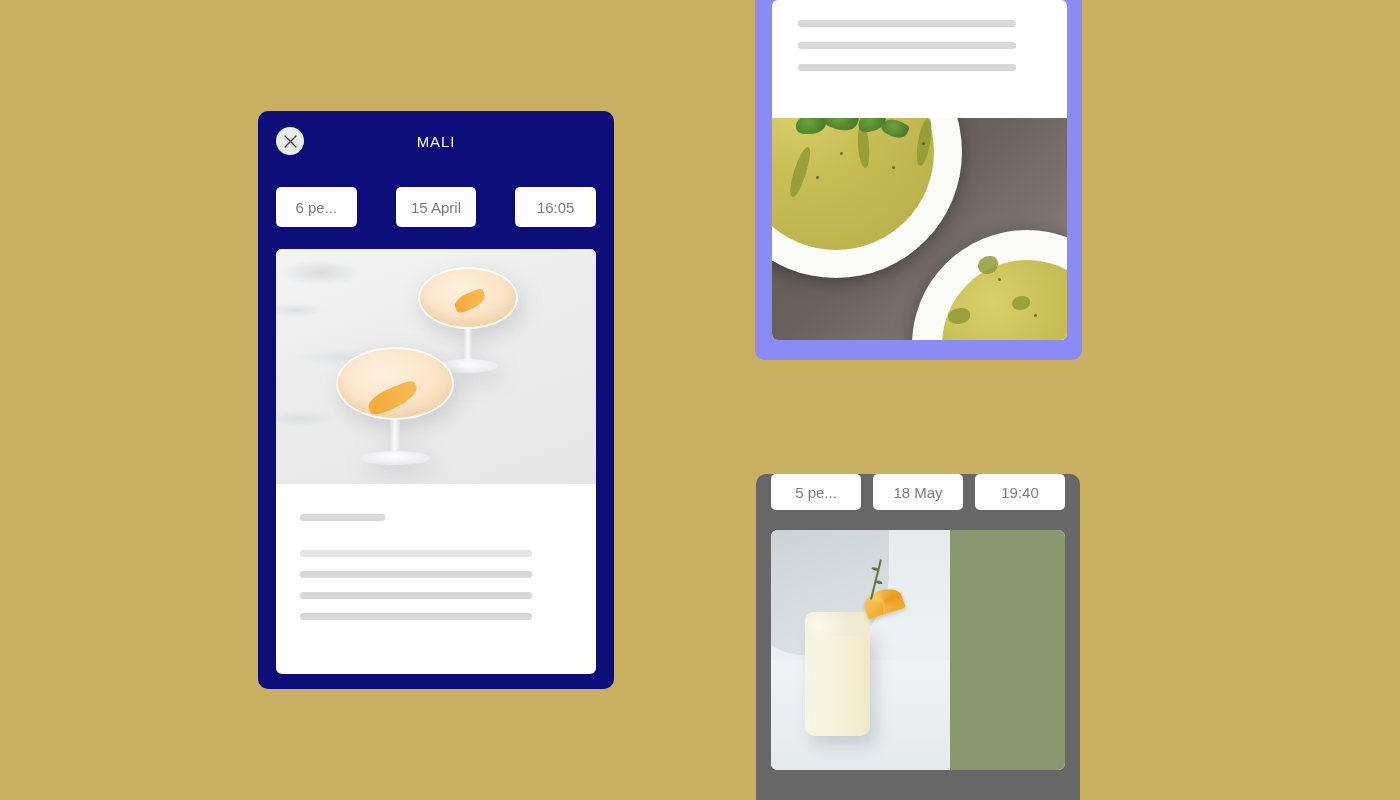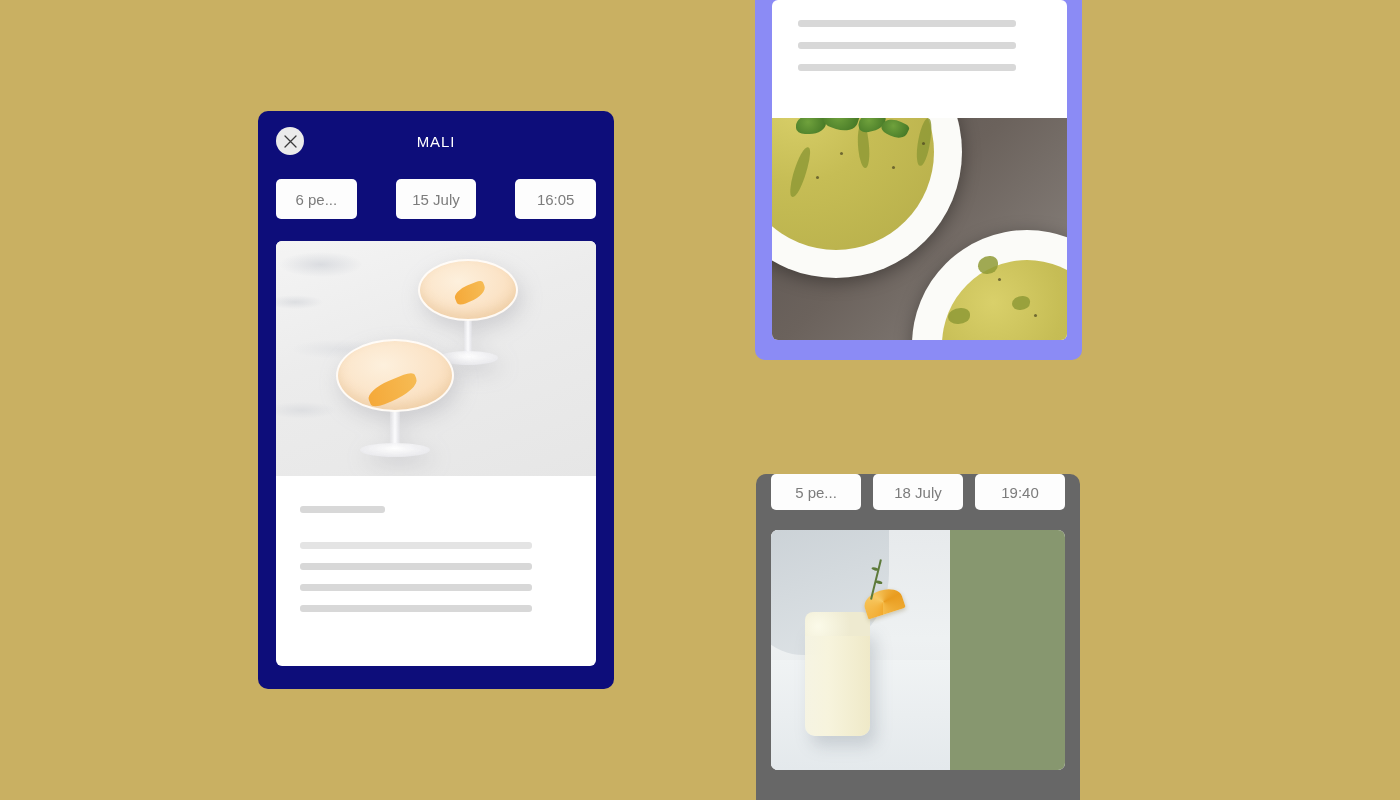--- a/index.html
+++ b/index.html
@@ -84,21 +84,21 @@
 
   
   #card-mali {
     left: 258px; top: 111px;
     width: 356px; height: 578px;
     background: #0d0d7a;
   }
   #card-mali .card-head { height: 60px; }
   #card-mali .close-btn { left: 18px; }
   #card-mali .pill-row {
-    margin: 8px 18px;
+    margin: 16px 18px;
     height: 40px;
     gap: 39px;
   }
   #card-mali .panel {
     margin: 18px;
     margin-top: 22px;
     height: 425px;
   }
   #card-mali .photo {
     height: 235px;
@@ -311,21 +311,21 @@
     <button class="close-btn">
       <svg width="13" height="13" viewBox="0 0 13 13">
         <path d="M1 1 L12 12 M12 1 L1 12" stroke="#3b3b3b" stroke-width="1.3" fill="none" stroke-linecap="round"></path>
       </svg>
     </button>
     <div class="card-title">MALI</div>
   </div>
 
   <div class="pill-row">
     <button class="pill">6 pe...</button>
-    <button class="pill">15 July</button>
+    <button class="pill">15 April</button>
     <button class="pill">16:05</button>
   </div>
 
   <div class="panel">
     <div class="photo">
       <div class="marble"></div>
 
       <div class="coupe" style="left:142px; top:18px; width:100px; height:120px;">
         <div class="stem" style="top:62px; height:34px;"></div>
         <div class="foot" style="top:92px;"></div>
@@ -388,21 +388,21 @@
       <div class="speck" style="left:262px; top:196px;"></div>
     </div>
   </div>
 </section>
 
 <section class="card" id="card-guinea" style="background: rgb(103, 103, 103);">
 
 
   <div class="pill-row">
     <button class="pill">5 pe...</button>
-    <button class="pill">18 July</button>
+    <button class="pill">18 May</button>
     <button class="pill">19:40</button>
   </div>
 
   <div class="panel">
     <div class="photo3">
       <div class="shot">
         <div class="tumbler-scene">
           <div class="backdrop"></div>
           <div class="slab"></div>
           <div class="tumbler">

